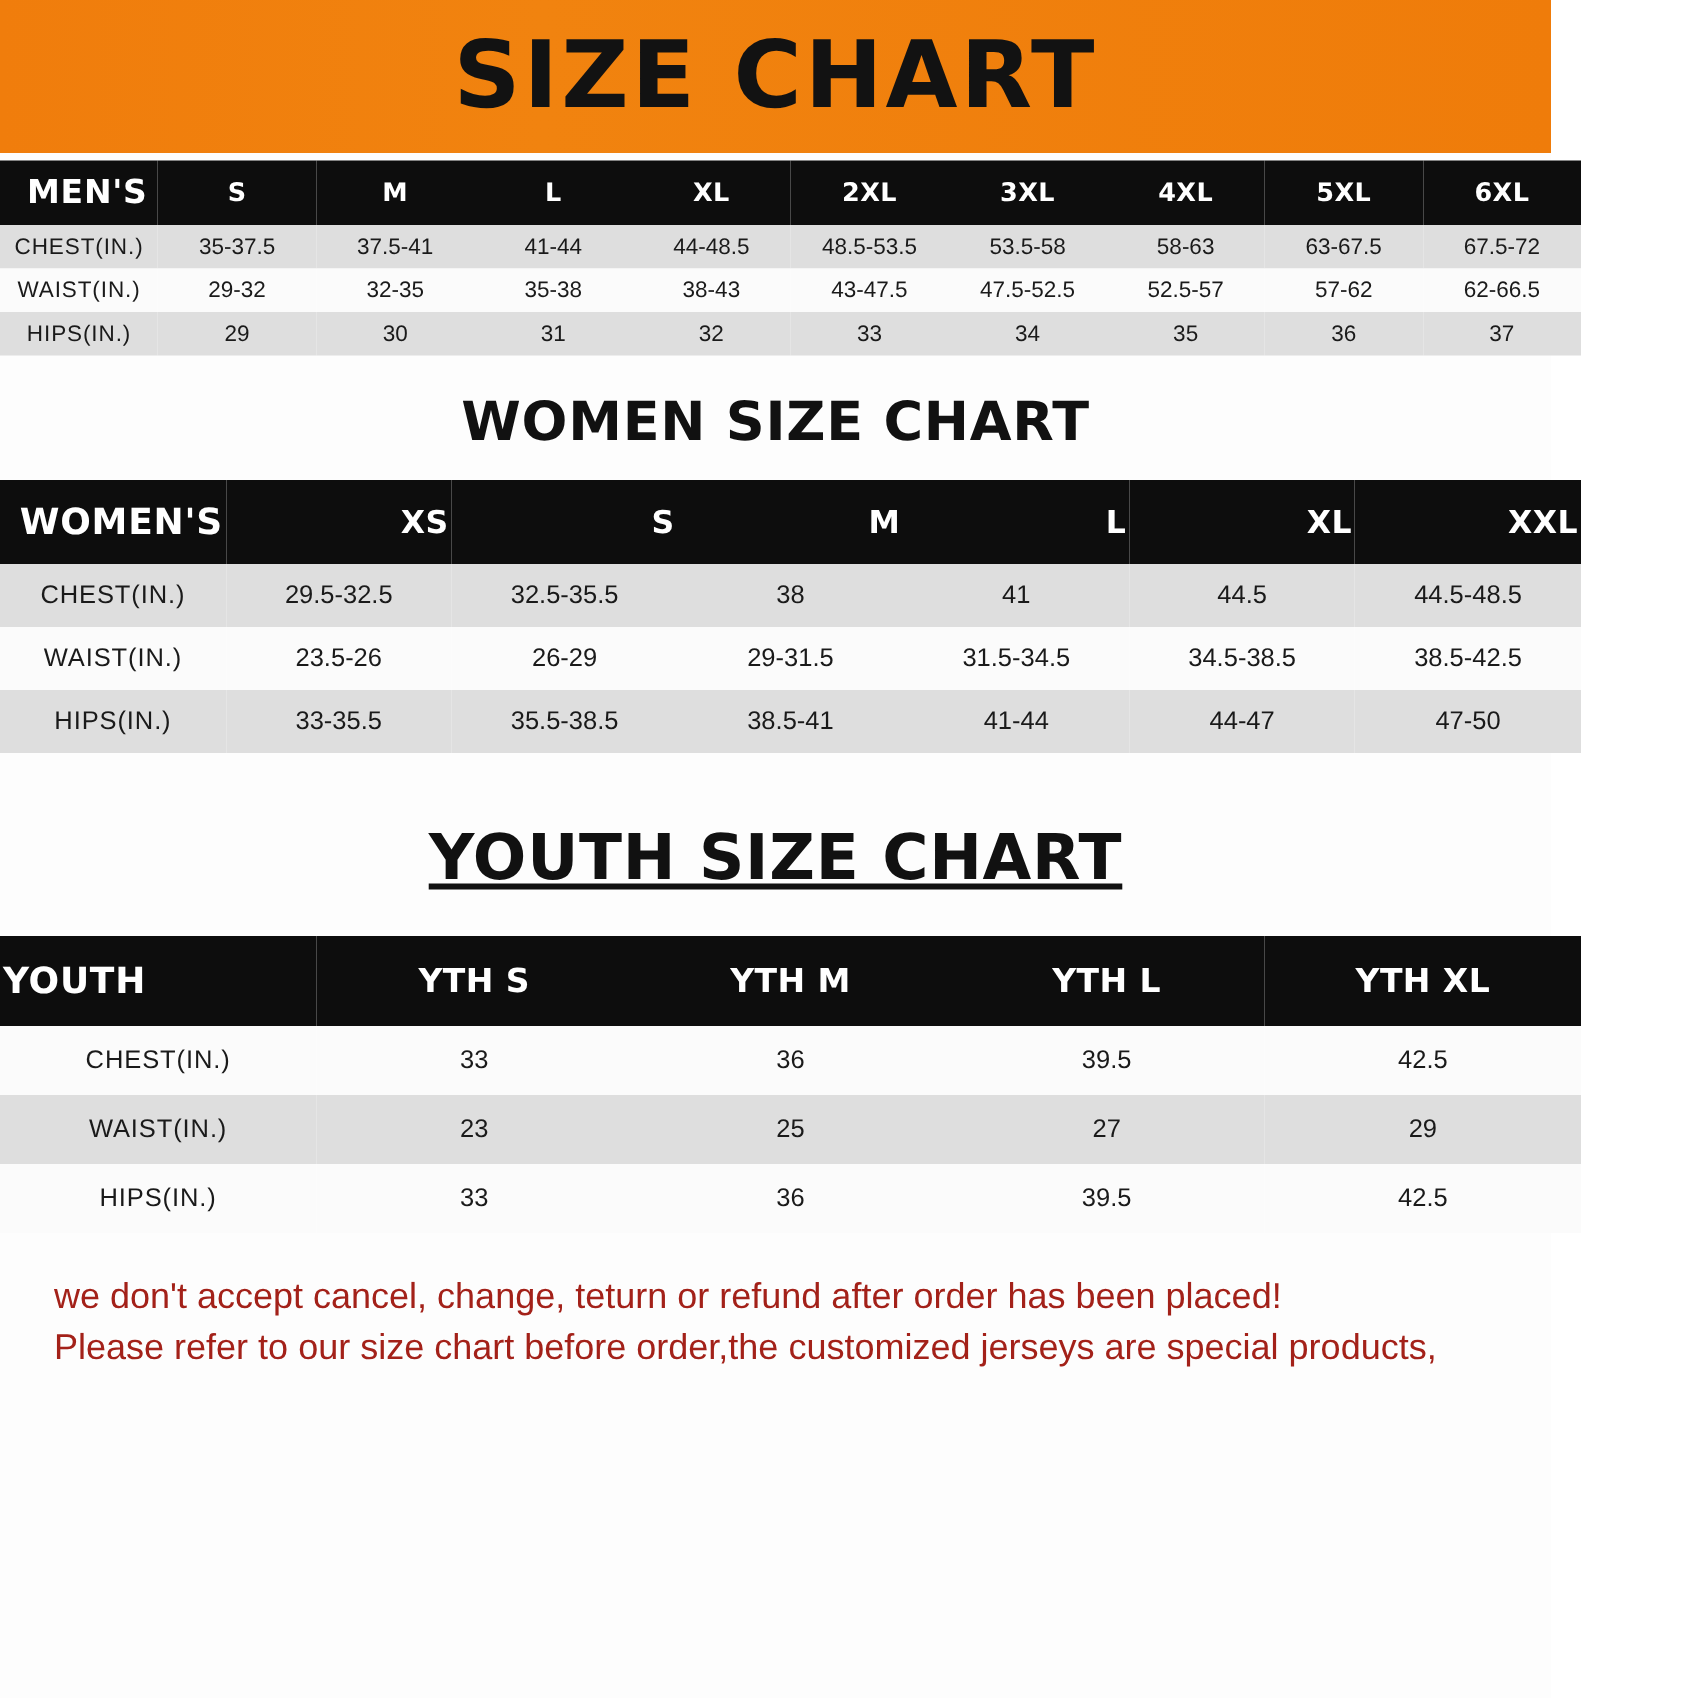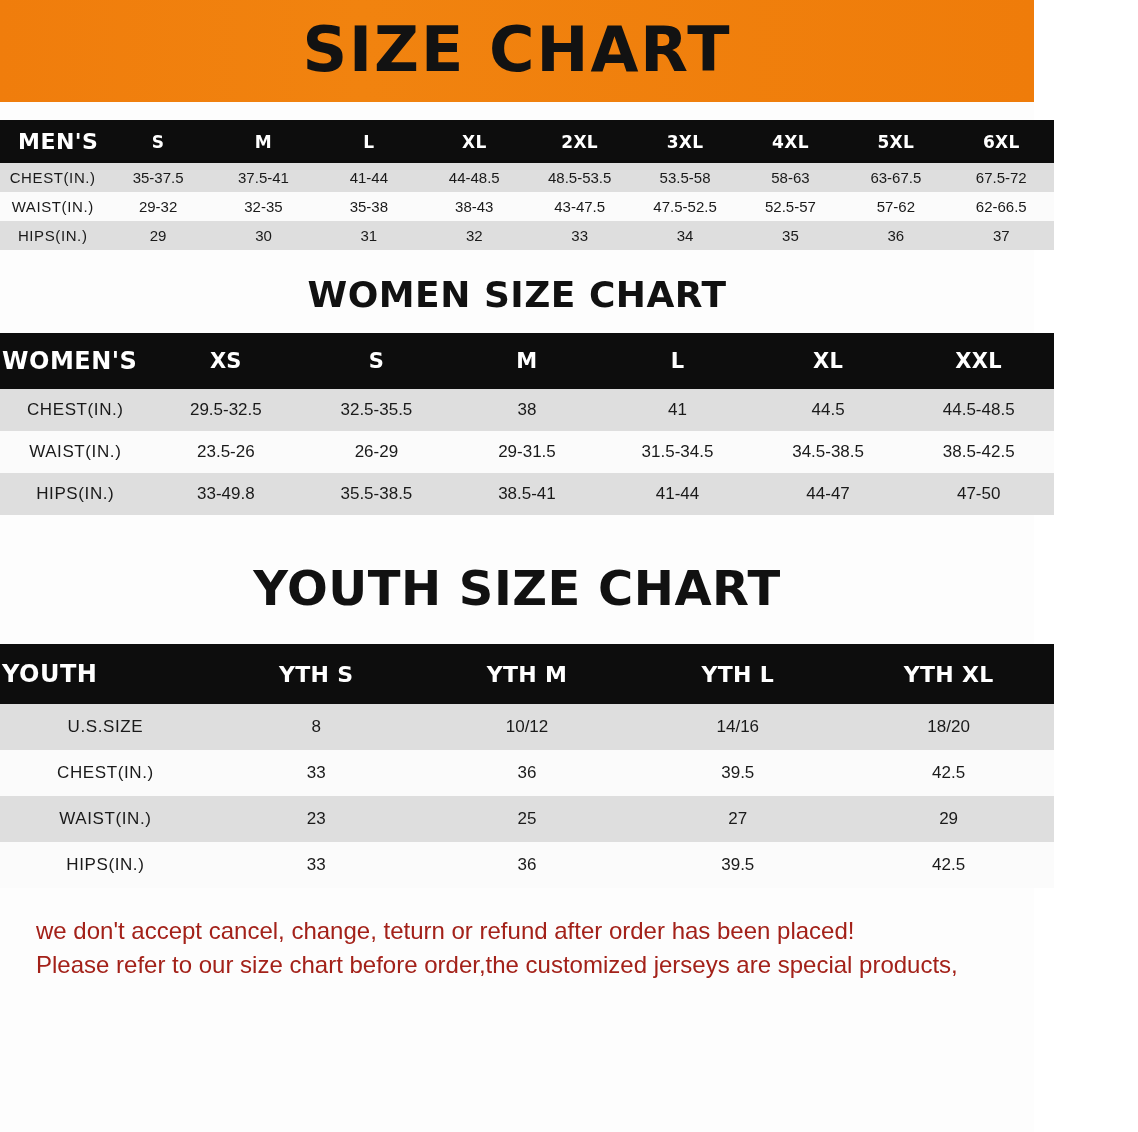--- a/index.html
+++ b/index.html
@@ -41,21 +41,21 @@
   
   .section-title {
     text-align: center;
     font-family: "DejaVu Sans", sans-serif;
     font-weight: bold;
     color: #111111;
     letter-spacing: 0.5px;
   }
   .title-man   { font-size: 36px; margin-top: 26px; }
   .title-women { font-size: 36px; margin-top: 24px; }
-  .title-youth { font-size: 48px; margin-top: 45px; }
+  .title-youth { font-size: 42px; margin-top: 45px; text-decoration: underline; }
 
   
   .tbl-wrap {
     margin: 0 auto;
     width: 1054px;
   }
   table.sizetbl {
     width: 100%;
     border-collapse: collapse;
     table-layout: fixed;
@@ -91,21 +91,21 @@
   table.sizetbl tbody tr.shade td { background: #dedede; }
   table.sizetbl tbody tr.plain td { background: #fbfbfb; }
 
   
   #man-table thead th { font-size: 17px; }
   #man-table thead th.first { font-size: 22px; }
   #man-table tbody td { font-size: 15px; padding: 6px 1px; }
   #man-table tbody td.first { font-size: 15px; }
 
   
-  #women-table thead th { font-size: 21px; padding: 14px 2px; }
+  #women-table thead th { font-size: 21px; padding: 14px 2px; text-align: right; }
   #women-table thead th.first { font-size: 24px; }
   #women-table tbody td { font-size: 17px; padding: 11px 2px; }
   #women-table tbody td.first { font-size: 17px; }
 
   
   #youth-table thead th { font-size: 22px; padding: 16px 2px; }
   #youth-table thead th.first { font-size: 24px; }
   #youth-table tbody td { font-size: 17px; padding: 13px 2px; }
   #youth-table tbody td.first { font-size: 17px; }
 
@@ -122,21 +122,21 @@
 </style>
 </head>
 <body>
 
 <div class="page">
 
   <div class="banner">
     <div class="banner-title">SIZE CHART</div>
   </div>
 
-  <div class="tbl-wrap" style="margin-top:18px;">
+  <div class="tbl-wrap" style="margin-top:5px;">
     <table class="sizetbl" id="man-table">
       <thead>
         <tr>
           <th class="first">MEN'S</th>
           <th>S</th>
           <th>M</th>
           <th>L</th>
           <th>XL</th>
           <th>2XL</th>
           <th>3XL</th>
@@ -214,21 +214,21 @@
           <td class="first">WAIST(IN.)</td>
           <td>23.5-26</td>
           <td>26-29</td>
           <td>29-31.5</td>
           <td>31.5-34.5</td>
           <td>34.5-38.5</td>
           <td>38.5-42.5</td>
         </tr>
         <tr class="shade">
           <td class="first">HIPS(IN.)</td>
-          <td>33-49.8</td>
+          <td>33-35.5</td>
           <td>35.5-38.5</td>
           <td>38.5-41</td>
           <td>41-44</td>
           <td>44-47</td>
           <td>47-50</td>
         </tr>
       </tbody>
     </table>
   </div>
 
@@ -238,27 +238,20 @@
       <thead>
         <tr>
           <th class="first">YOUTH</th>
           <th>YTH S</th>
           <th>YTH M</th>
           <th>YTH L</th>
           <th>YTH XL</th>
         </tr>
       </thead>
       <tbody>
-        <tr class="shade">
-          <td class="first">U.S.SIZE</td>
-          <td>8</td>
-          <td>10/12</td>
-          <td>14/16</td>
-          <td>18/20</td>
-        </tr>
         <tr class="plain">
           <td class="first">CHEST(IN.)</td>
           <td>33</td>
           <td>36</td>
           <td>39.5</td>
           <td>42.5</td>
         </tr>
         <tr class="shade">
           <td class="first">WAIST(IN.)</td>
           <td>23</td>

